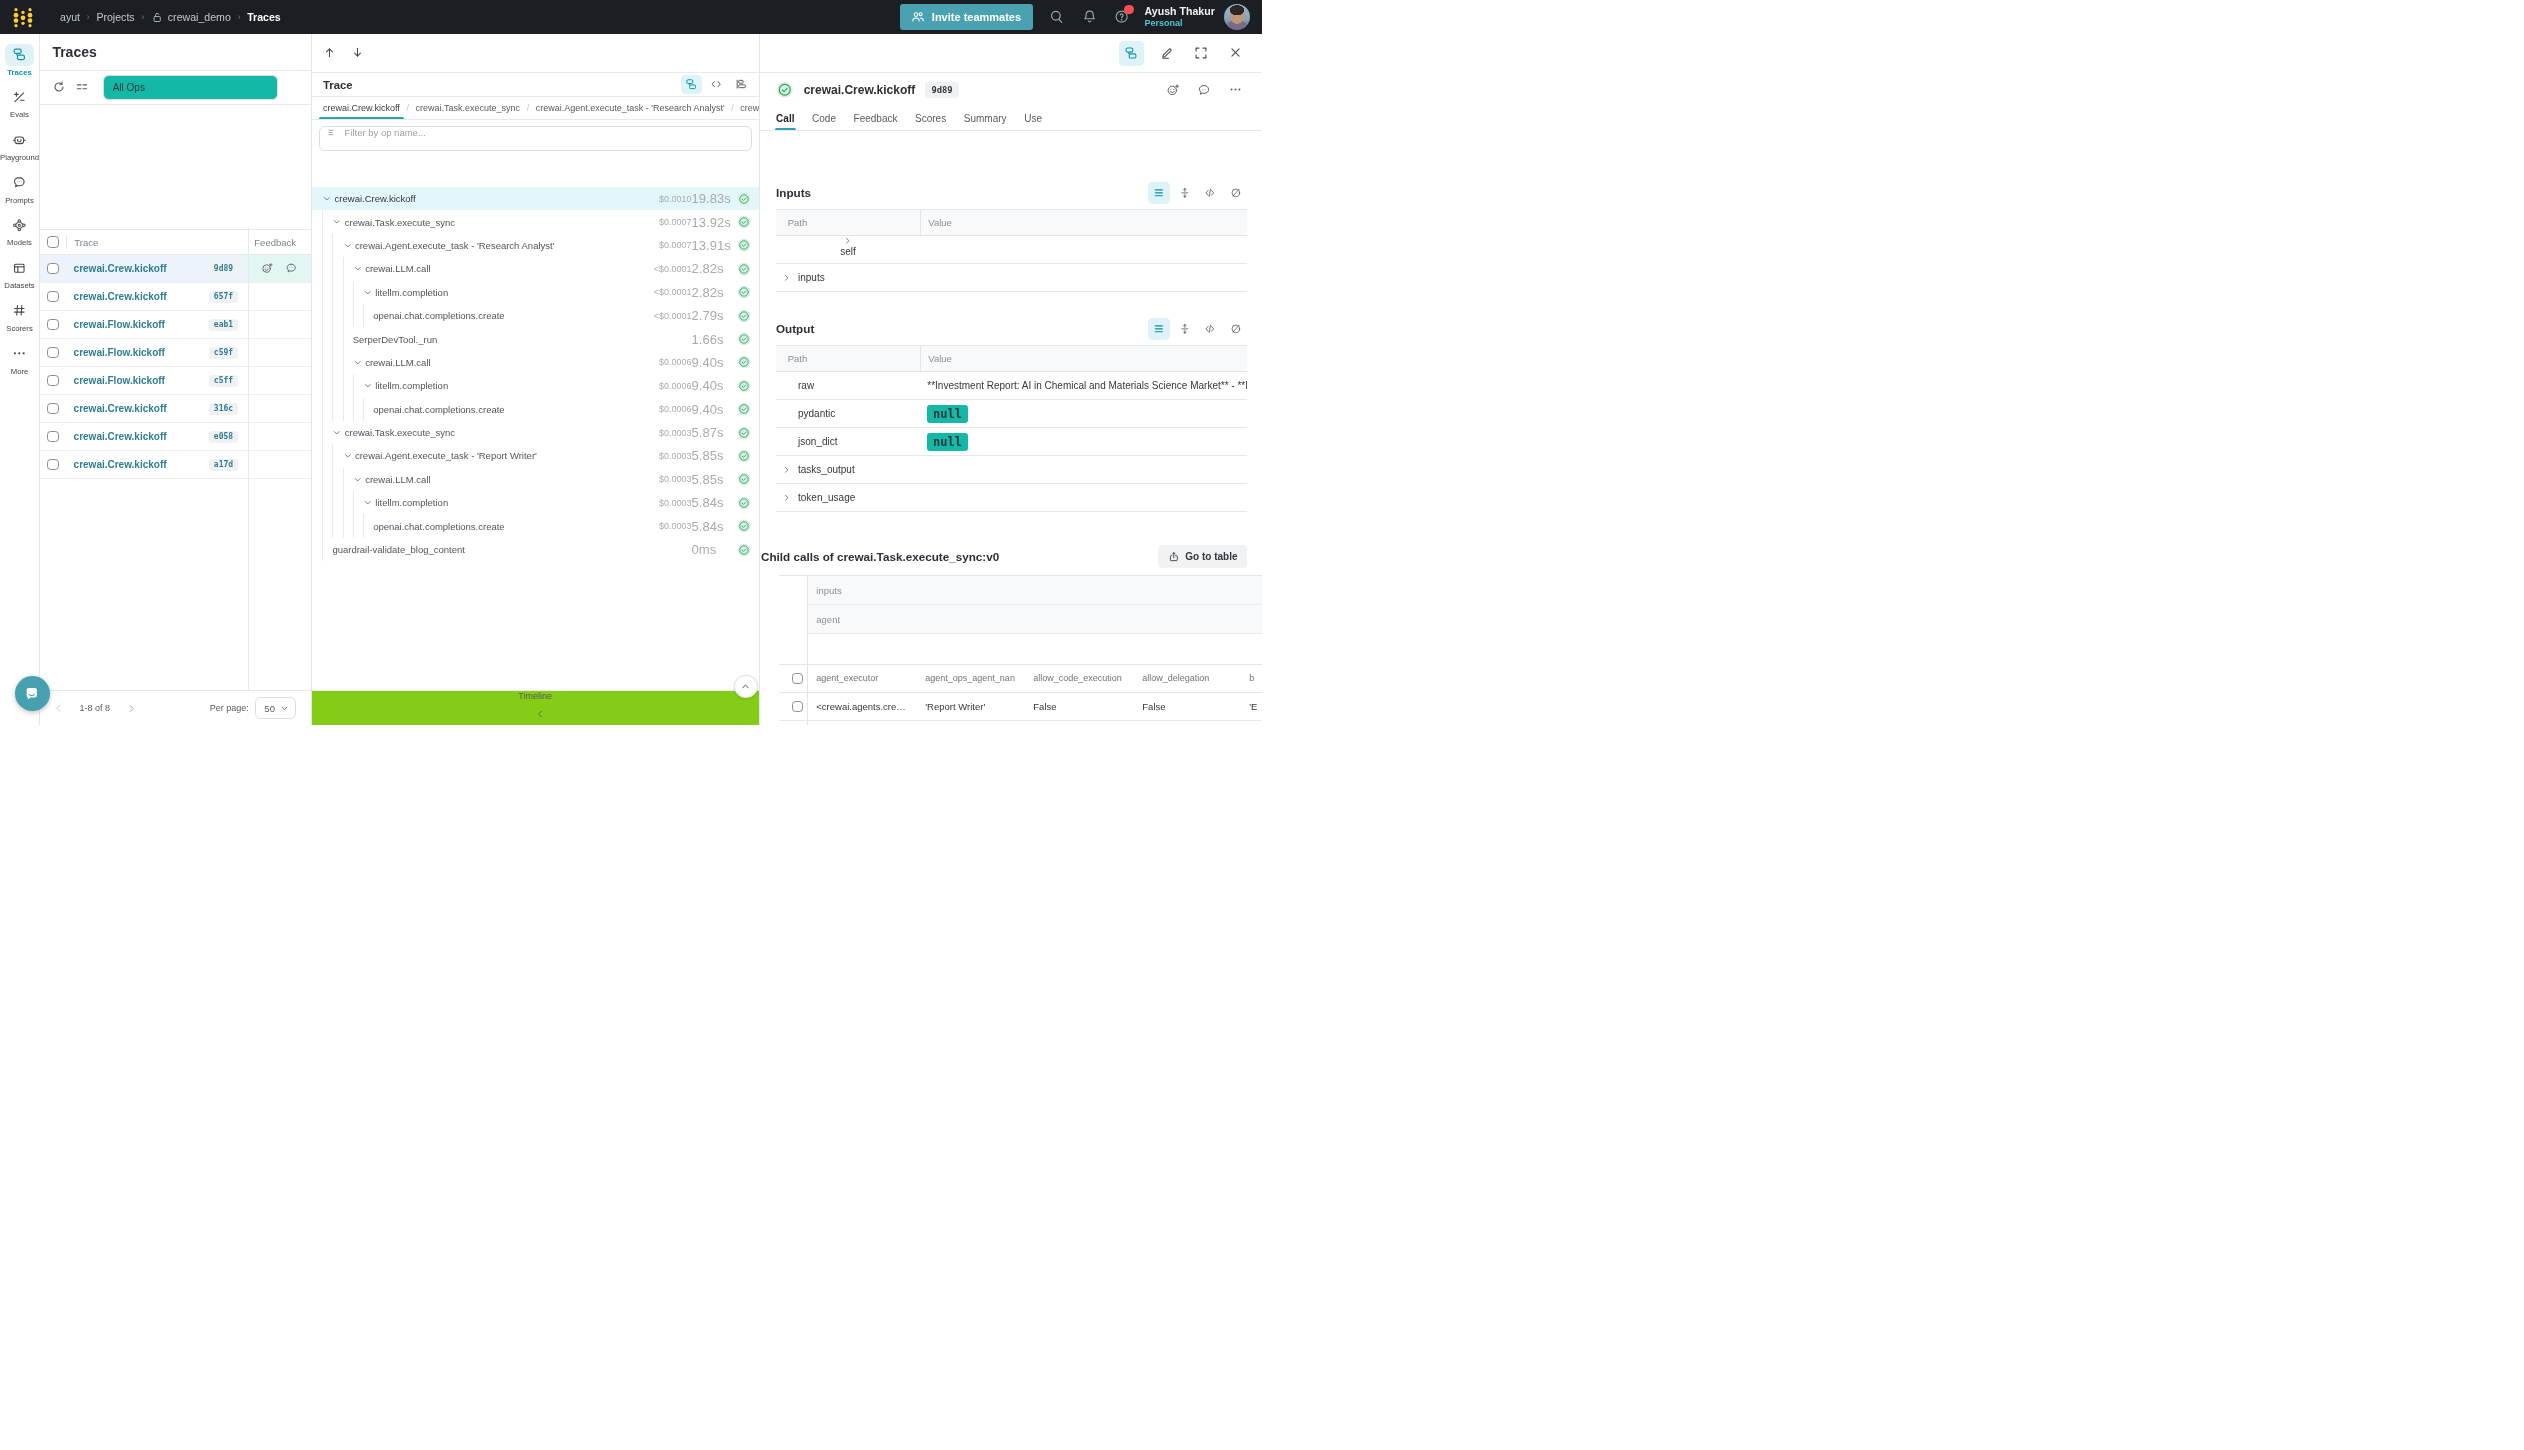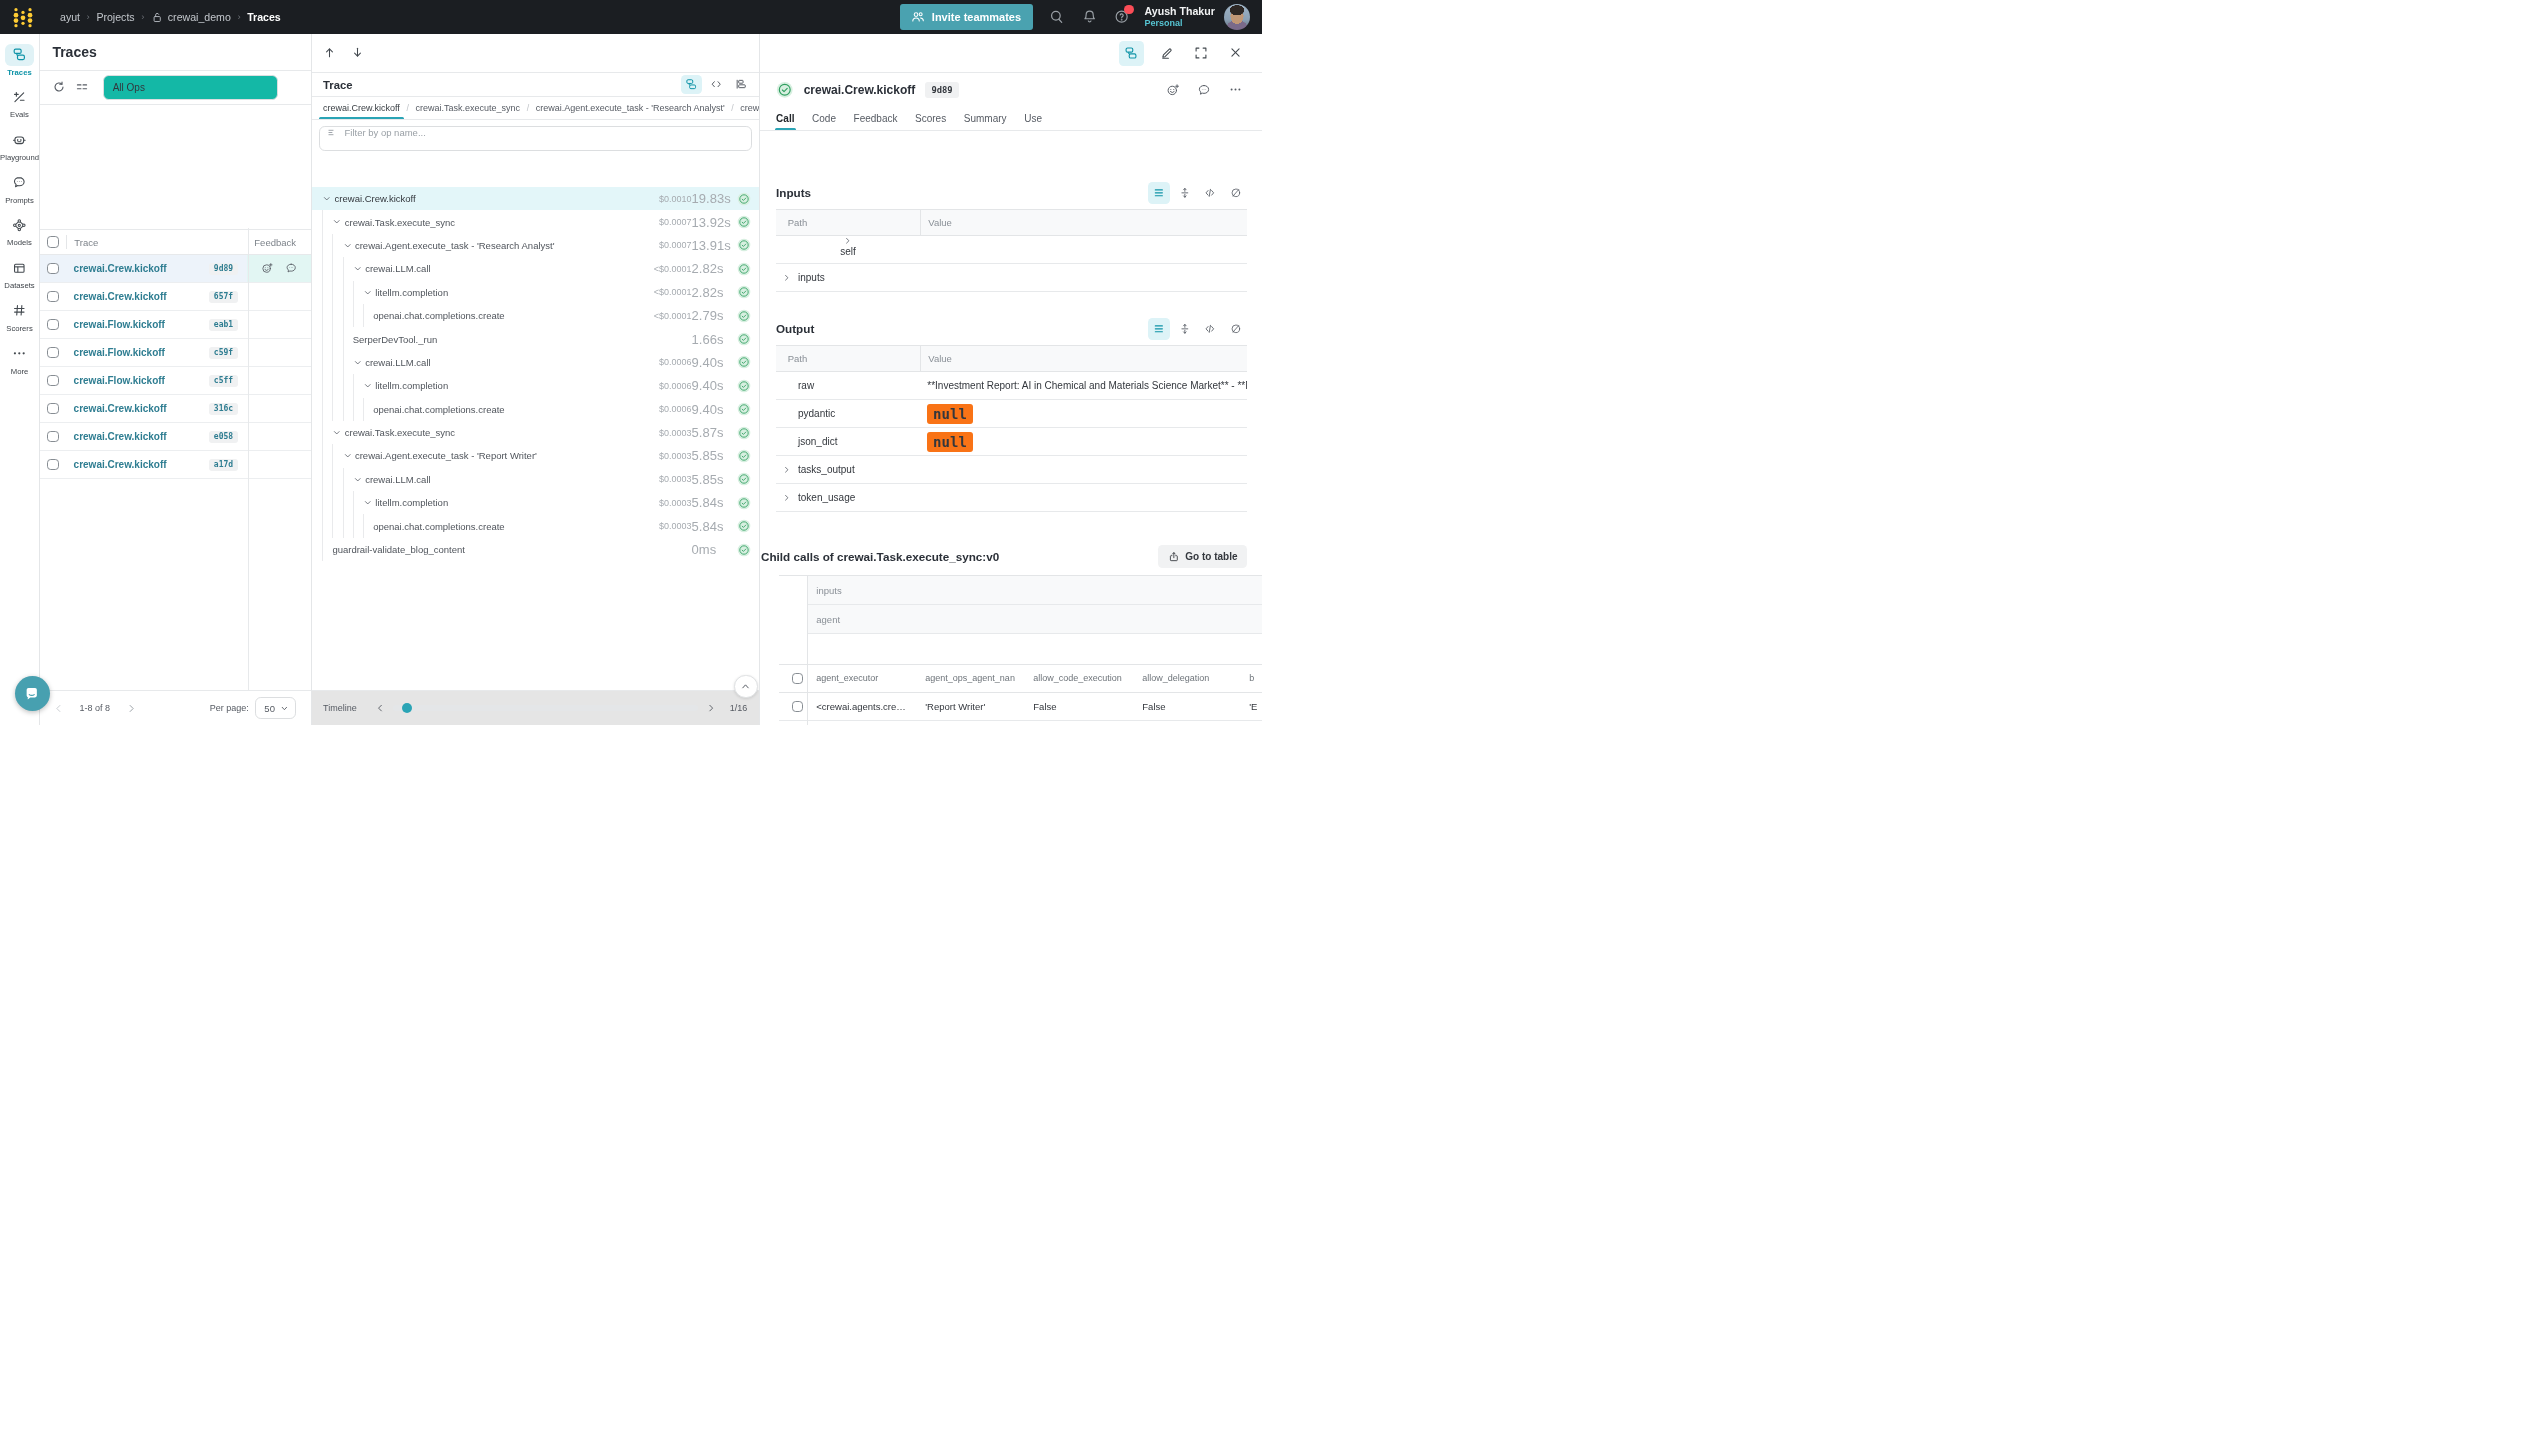--- a/index.html
+++ b/index.html
@@ -87,21 +87,21 @@
   .tree { position:absolute; left:0; right:0; top:153px; bottom:35px; overflow:hidden; }
   .tree-row { height:23.4px; display:flex; align-items:center; padding:0 4.4px 0 10.2px; cursor:pointer; }
   .tree-row.selected { background:#e3f6f9; }
   .g { width:10.2px; align-self:stretch; border-left:0.7px solid #e9eaec; flex:none; }
   .caret { width:12.4px; flex:none; display:flex; align-items:center; }
   .tree-label { font-size:9.5px; color:#50555c; white-space:nowrap; overflow:hidden; }
   .tree-row.selected .tree-label { color:#33373d; }
   .tree-cost { margin-left:auto; width:47px; text-align:right; font-size:9px; color:#a6abb0; flex:none; }
   .tree-time { width:41px; font-size:13px; color:#a6abb0; flex:none; }
   .tree-check { width:22px; display:flex; justify-content:center; flex:none; }
-  .mt-footer { position:absolute; left:0; right:0; bottom:0; height:35px; border-top:0.7px solid #e7e9eb; display:flex; align-items:center; background:#e5e5e5; padding:0 11.7px 0 11px; font-size:9px; color:#565b63; gap:8px; }
+  .mt-footer { position:absolute; left:0; right:0; bottom:0; height:35px; border-top:0.7px solid #e7e9eb; display:flex; align-items:center; background:#84cc16; padding:0 11.7px 0 11px; font-size:9px; color:#565b63; gap:8px;flex-direction:column; }
   .tl-track { flex:1; height:5.8px; border-radius:2.9px; background:#e4e6e8; position:relative; cursor:pointer; }
   .tl-thumb { position:absolute; top:-2.2px; left:3%; width:10.2px; height:10.2px; border-radius:50%; background:#2aa4b5; cursor:grab; }
   .scrolltop { position:absolute; right:1.5px; bottom:27px; width:23.4px; height:23.4px; border-radius:50%; background:#fff; border:0.7px solid #dfe1e3; box-shadow:0 0.7px 2.9px rgba(0,0,0,.12); display:flex; align-items:center; justify-content:center; cursor:pointer; z-index:15; }
 
   
   .detail-panel { left:760px; width:503px; }
   .dt-toolbar { height:39px; display:flex; align-items:center; justify-content:flex-end; gap:11px; padding-right:16px; border-bottom:0.7px solid #e7e9eb; }
   .dt-header { height:34px; display:flex; align-items:center; padding:0 16px; }
   .dt-title { font-size:12px; font-weight:700; color:#2b3038; margin-left:10.2px; }
   .dt-badge { margin-left:9.5px; font-family:"DejaVu Sans Mono",monospace; font-size:8.8px; font-weight:700; color:#33373d; background:#f0f1f2; border-radius:2.9px; padding:2.9px 6.6px; }
@@ -120,21 +120,21 @@
   .kv-table { margin:3.7px 16px 0 16px; border-top:0.7px solid #e3e5e7; }
   .kv-head { height:26px; background:#f8f9fa; display:flex; align-items:center; font-size:9.5px; color:#8a9097; border-bottom:0.7px solid #e3e5e7; }
   .kv-path-col { width:144px; flex:none; padding-left:11.7px; align-self:stretch; display:flex; align-items:center; }
   .kv-val-col { flex:1; padding-left:7.3px; border-left:0.7px solid #e3e5e7; align-self:stretch; display:flex; align-items:center; min-width:0; }
   .kv-row { min-height:28px; display:flex; align-items:center; border-bottom:0.7px solid #e7e9eb; font-size:10px; }
   .kv-row .kv-val-col { border-left:none; }
   .kv-expander { width:22px; flex:none; display:flex; justify-content:center; cursor:pointer; }
   .kv-path { color:#33373d; }
   .kv-path-plain { padding-left:22px; }
   .kv-value { white-space:nowrap; overflow:hidden; color:#33373d; }
-  .null-badge { font-family:"DejaVu Sans Mono",monospace; font-size:14px; font-weight:700; background:#f97316; border-radius:2.9px; padding:2.2px 5.8px;text-align:right; }
+  .null-badge { font-family:"DejaVu Sans Mono",monospace; font-size:12px; font-weight:700; background:#14b8a6; border-radius:2.9px; padding:2.2px 5.8px;text-align:right; }
   .child-head { display:flex; align-items:center; margin:31px 16px 0 1px; height:26px; }
   .child-title { font-size:11.7px; font-weight:700; color:#2b3038; }
   .gototable-btn { margin-left:auto; display:flex; align-items:center; gap:5.8px; background:#f1f2f3; border:none; border-radius:4.4px; height:23.4px; padding:0 9.5px; font-size:10px; font-weight:600; color:#33373d; font-family:inherit; cursor:pointer; }
   .child-table { margin:5.8px 0 0 19px; width:484px; overflow:hidden; position:relative; border-top:0.7px solid #e3e5e7; }
   .ct-grid { display:grid; grid-template-columns:28.5px 109px 108px 109px 107px 124px; width:585px; }
   .ct-cell { display:flex; align-items:center; min-width:0; }
   .ct-gutter { border-right:0.7px solid #e3e5e7; justify-content:center; background:#fff; }
   .ct-group { grid-column:2 / 7; background:#f8f9fa; font-size:9.5px; color:#8a9097; padding-left:8.8px; }
   .ct-rowline { border-bottom:0.7px solid #e7e9eb; }
   .ct-h { font-size:9px; color:#6e747a; padding-left:8.8px; border-bottom:0.7px solid #e3e5e7; border-top:0.7px solid #e3e5e7; height:28.5px; }

